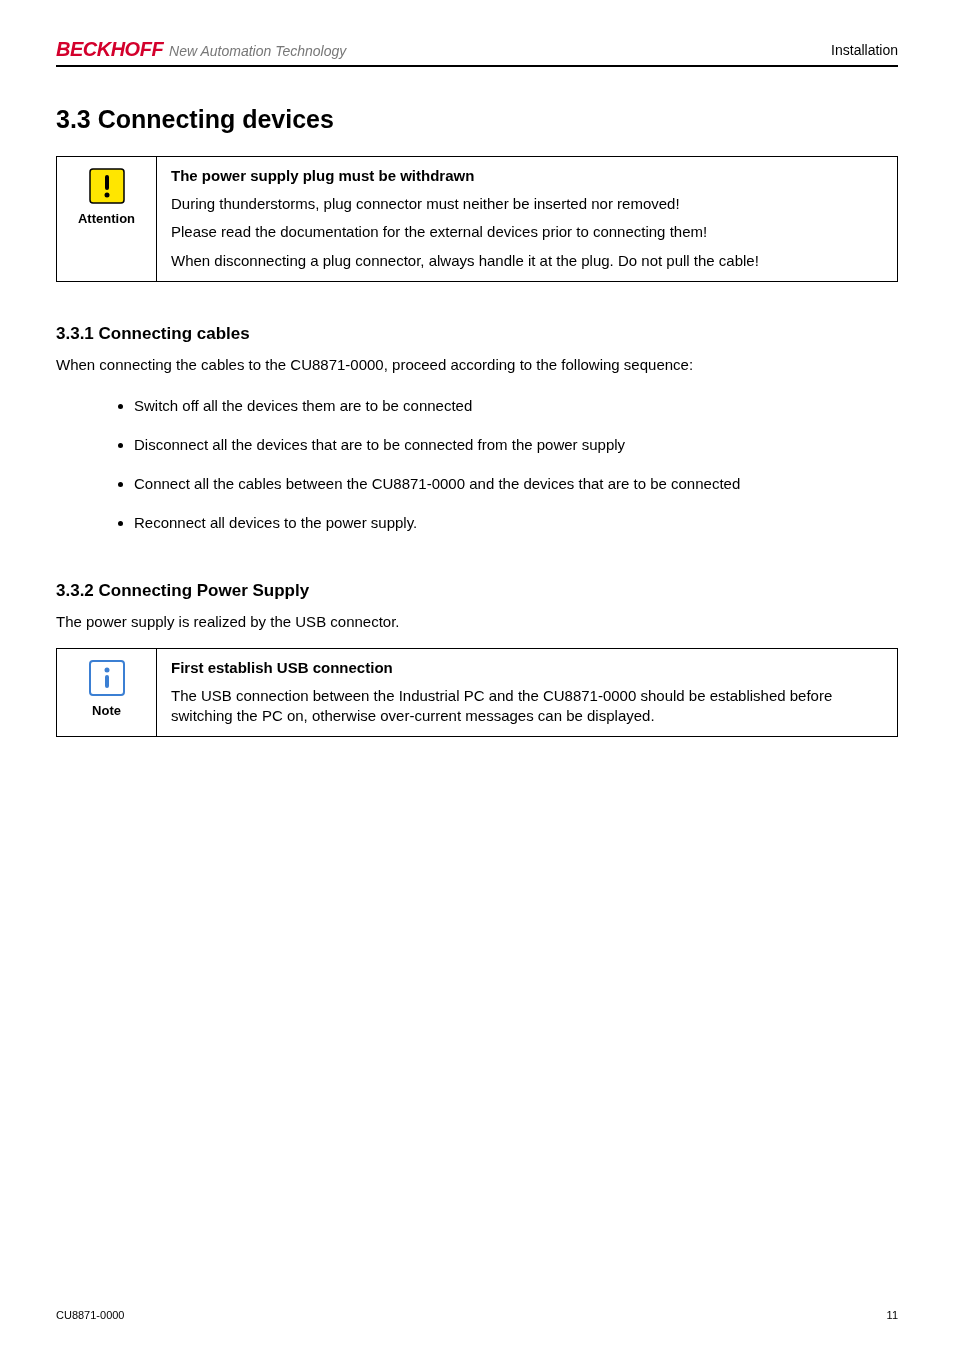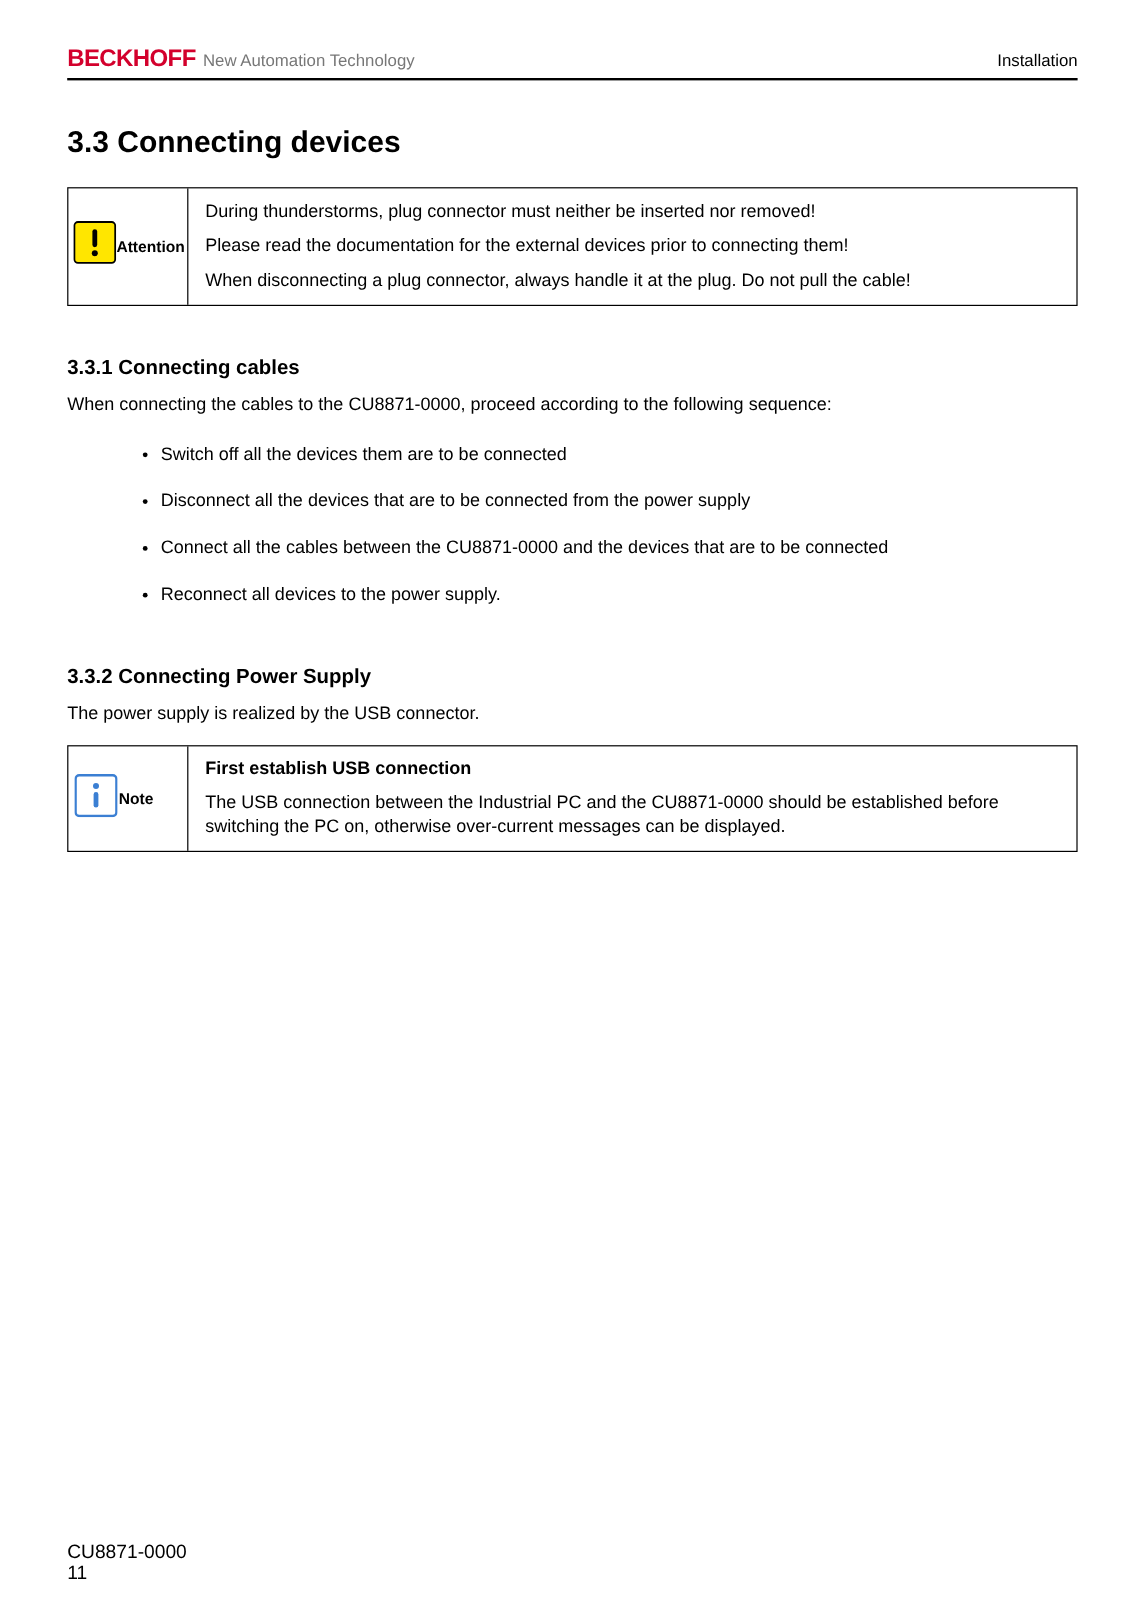--- a/index.html
+++ b/index.html
@@ -21,20 +21,21 @@
   .header-row {
     display: flex;
     justify-content: space-between;
     align-items: center;
     padding-bottom: 4px;
   }
   .brand {
     display: flex;
     align-items: baseline;
     gap: 6px;
+    font-style: italic;
   }
   .brand-logo {
     font-weight: bold;
     color: #d3002c;
     font-size: 20px;
     letter-spacing: -0.5px;
   }
   .brand-tagline {
     color: #777;
     font-size: 14px;
@@ -59,21 +60,21 @@
   }
   .callout {
     border: 1px solid #000;
     display: flex;
     margin-bottom: 12px;
   }
   .callout-left {
     width: 100px;
     border-right: 1px solid #000;
     display: flex;
-    flex-direction: row;
+    flex-direction: column;
     align-items: center;
     justify-content: flex-start;
     padding: 10px 4px;
     box-sizing: border-box;
     font-size: 13px;
     font-weight: bold;
   }
   .callout-right {
     flex: 1;
     padding: 10px 14px;
@@ -109,24 +110,23 @@
     padding: 0 0 0 78px;
     list-style-type: disc;
   }
   ul.bullets li {
     margin-bottom: 18px;
     line-height: 1.4;
   }
   .footer-row {
     display: flex;
     justify-content: space-between;
-    font-size: 16px;
+    font-size: 11px;
     margin-top: auto;
     padding-bottom: 30px;
-    flex-direction: column;
   }
 </style>
 </head>
 <body>
 
 <div class="page">
 
   <div class="header-row">
     <div class="brand">
       <span class="brand-logo">BECKHOFF</span>
@@ -143,20 +143,21 @@
       <div class="icon-box">
         <svg width="36" height="36" viewBox="0 0 36 36">
           <rect x="1" y="1" width="34" height="34" rx="3" ry="3" fill="#ffe600" stroke="#000" stroke-width="1.5"></rect>
           <rect x="16" y="7" width="4" height="15" rx="2" fill="#000"></rect>
           <circle cx="18" cy="27" r="2.5" fill="#000"></circle>
         </svg>
       </div>
       <span>Attention</span>
     </div>
     <div class="callout-right">
+      <div class="head">The power supply plug must be withdrawn</div>
       <div class="p">During thunderstorms, plug connector must neither be inserted nor removed!</div>
       <div class="p">Please read the documentation for the external devices prior to connecting them!</div>
       <div class="p">When disconnecting a plug connector, always handle it at the plug. Do not pull the cable!</div>
     </div>
   </div>
 
   <h3 class="sub-title">3.3.1 Connecting cables</h3>
 
 
   <p class="body-p">When connecting the cables to the CU8871-0000, proceed according to the following sequence:</p>

